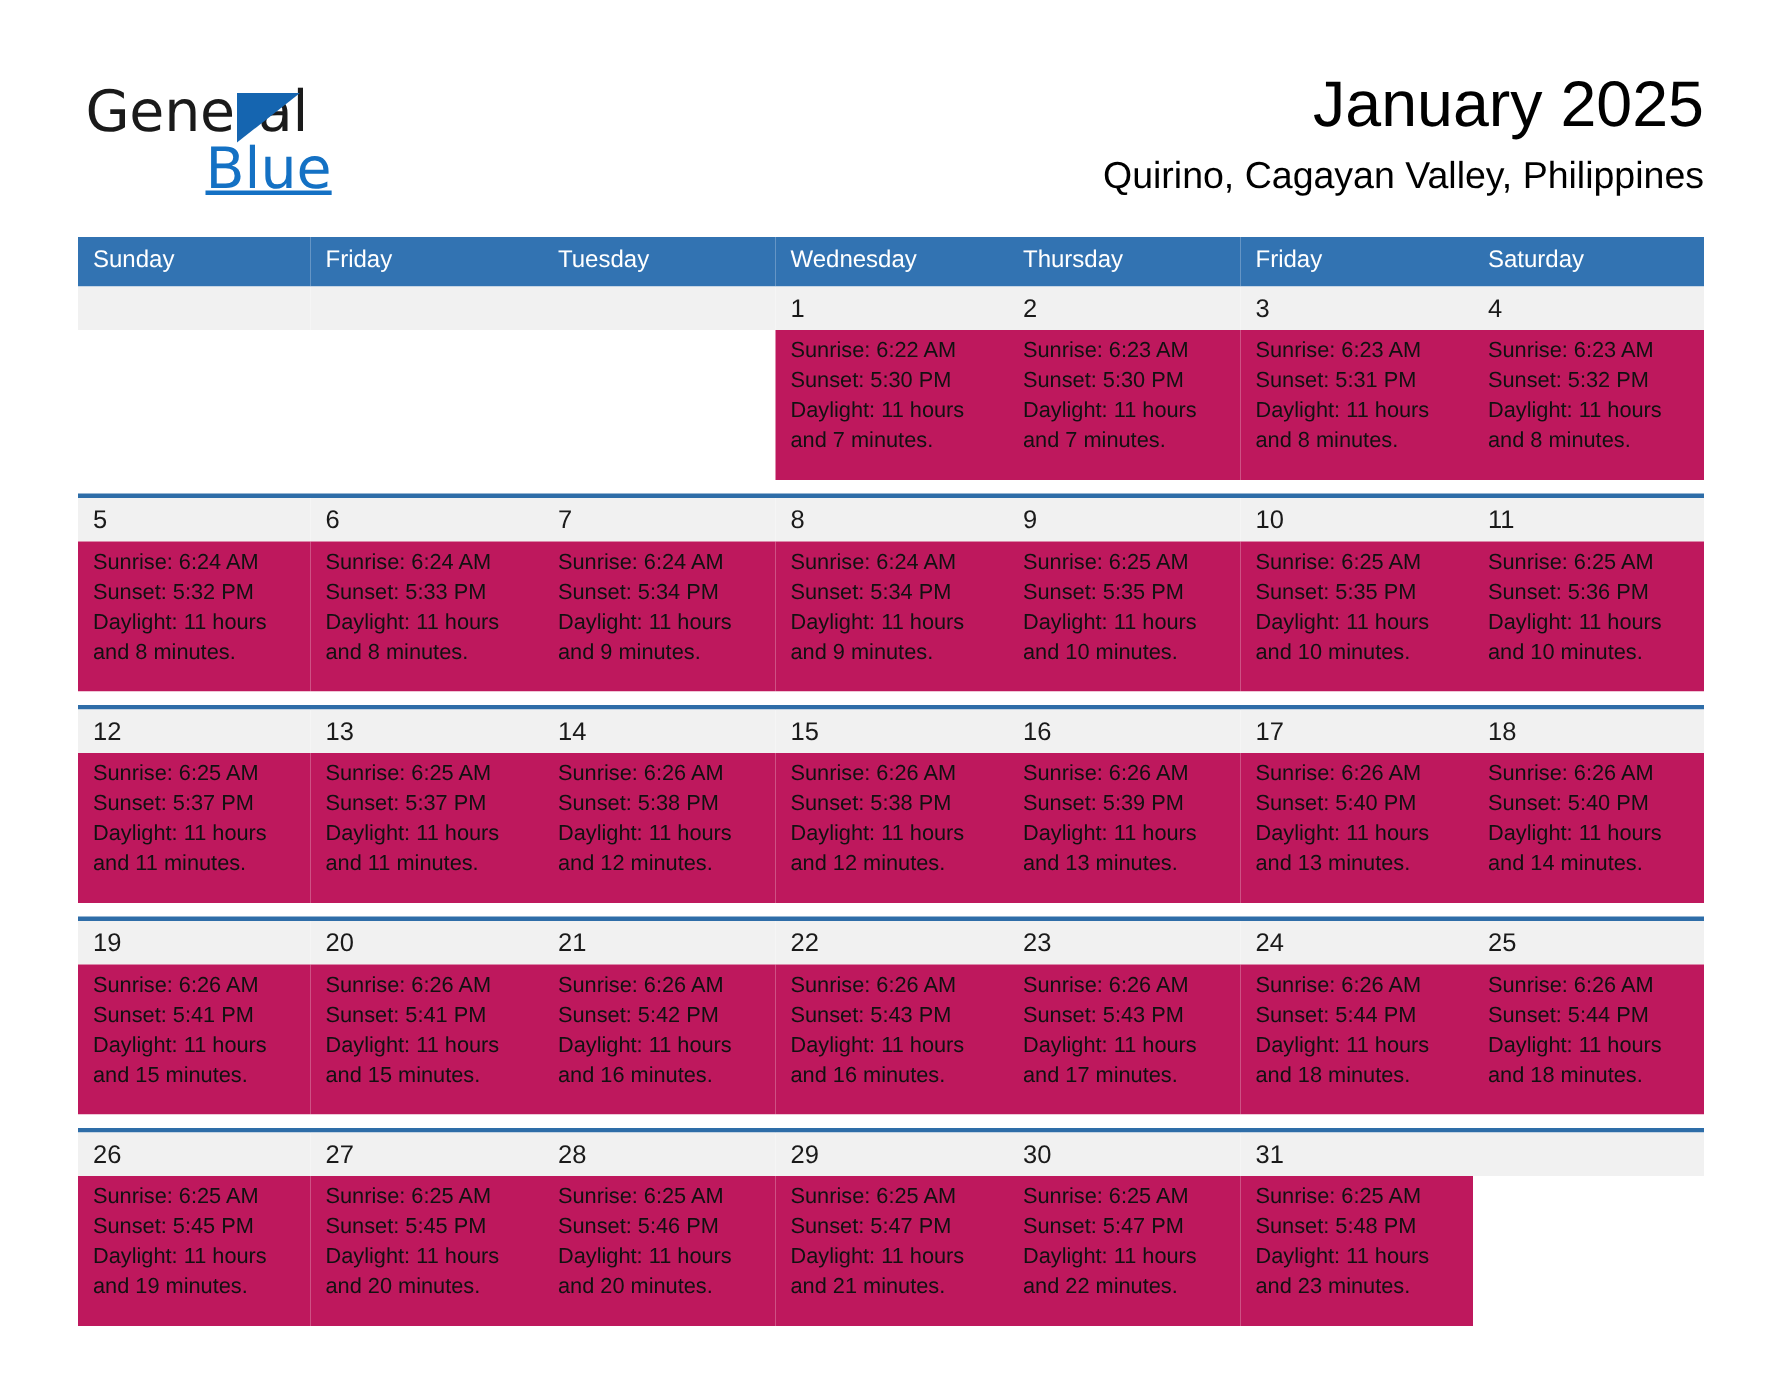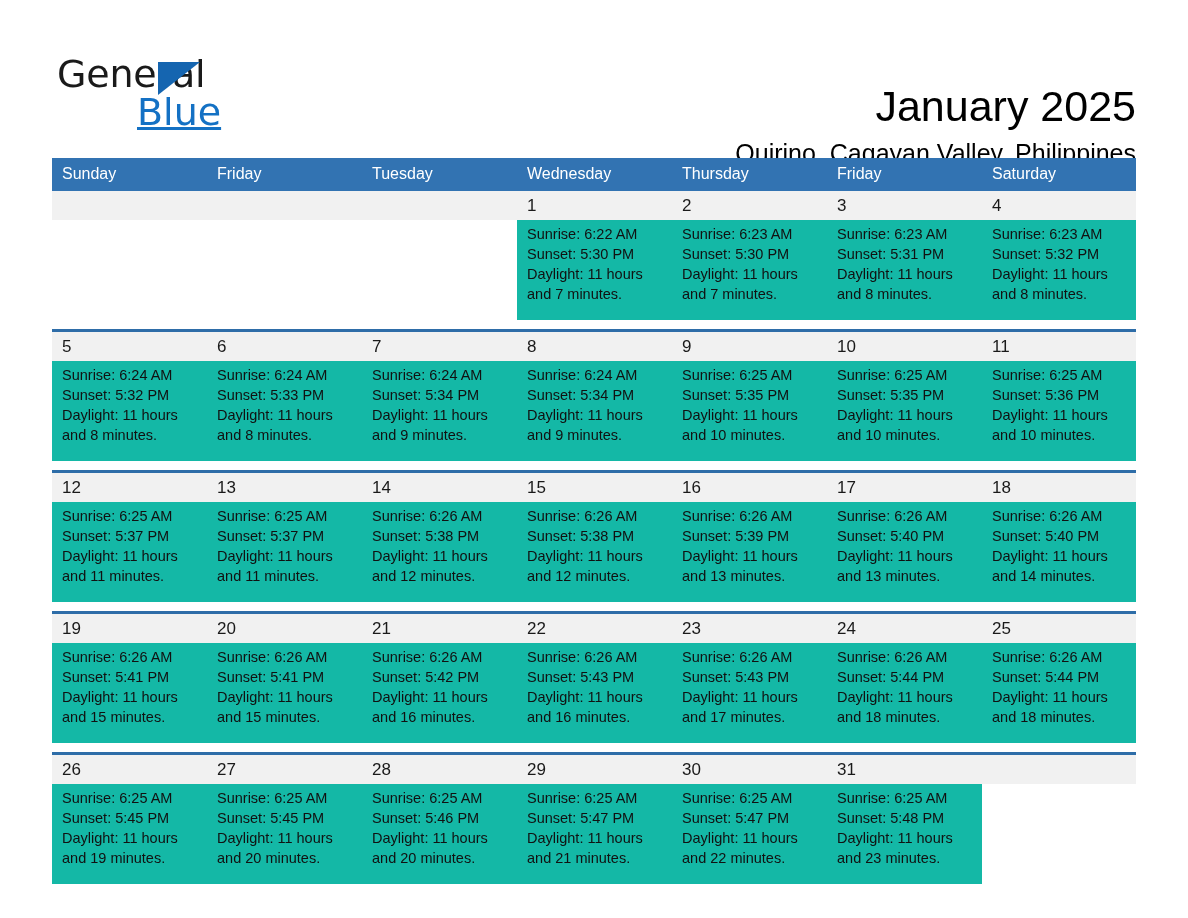--- a/index.html
+++ b/index.html
@@ -66,21 +66,20 @@
     font-weight: 400;
     line-height: 44px;
     text-decoration: underline;
   }
   .title-block {
     position: absolute;
     right: 0;
     top: 0;
     text-align: right;
     width: 760px;
-    margin-top: 36px;
   }
   .month-title {
     font-size: 43px;
     font-weight: 400;
     color: #000000;
     line-height: 52px;
     letter-spacing: 0px;
     white-space: nowrap;
   }
   .location-title {
@@ -119,21 +118,21 @@
     background: #f1f1f1;
     font-size: 17px;
     color: #1a1a1a;
     padding: 5px 0 4px 10px;
     vertical-align: top;
     line-height: 20px;
     height: 28px;
     box-sizing: border-box;
   }
   .detail-row td {
-    background: #14b8a6;
+    background: #be185d;
     font-size: 14.5px;
     color: #111111;
     padding: 4px 12px 14px 10px;
     vertical-align: top;
     line-height: 20px;
     height: 100px;
     box-sizing: border-box;
   }
   .detail-row td .line {
     display: block;

